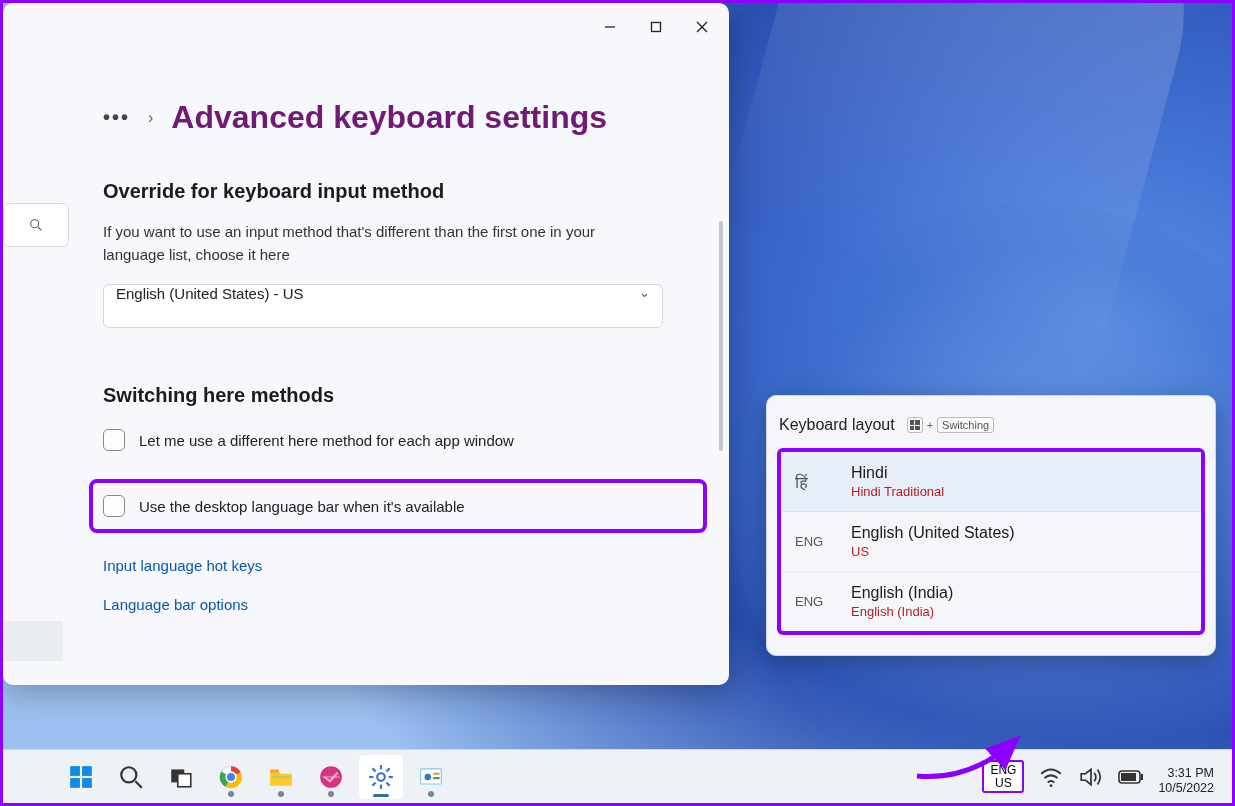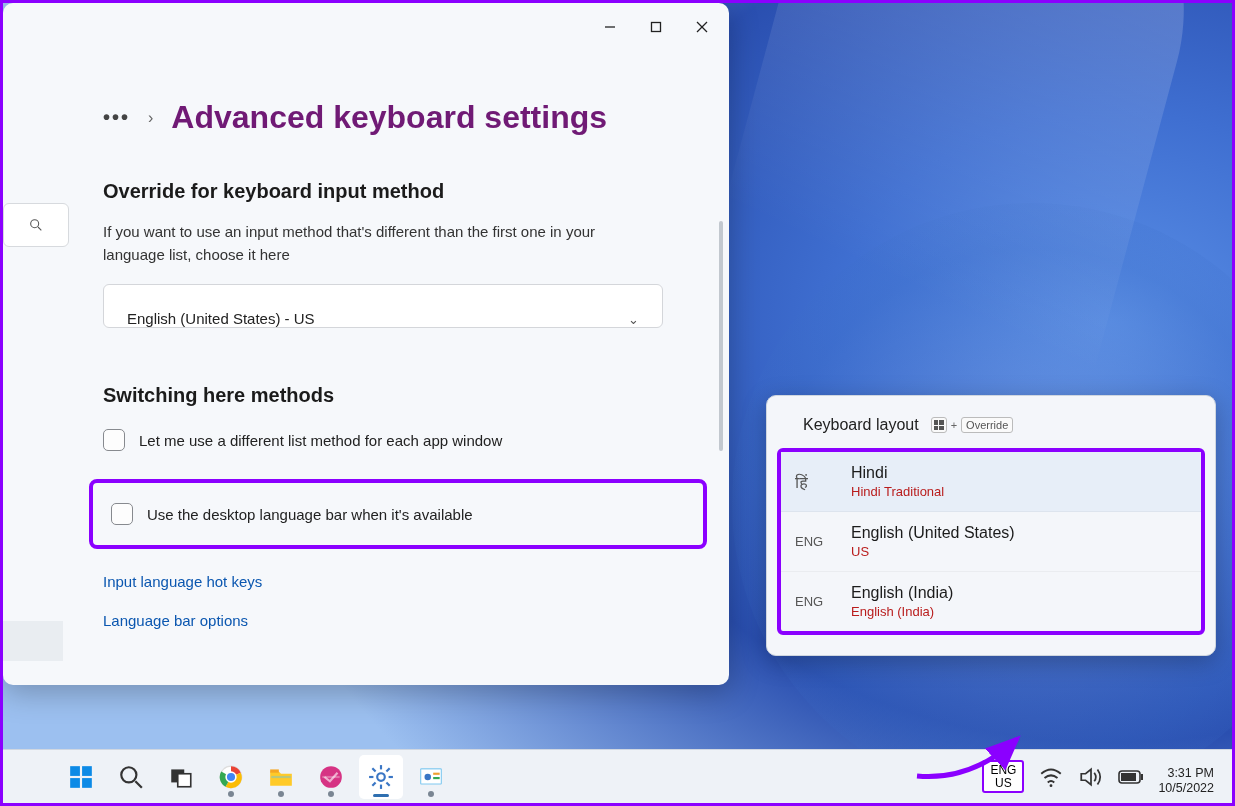--- a/index.html
+++ b/index.html
@@ -26,39 +26,39 @@
   .win-btn { width: 46px; height: 32px; display:flex; align-items:center; justify-content:center; font-size: 14px; color:#222; border-radius:4px;}
 
   .content { padding: 0 36px 0 100px; flex:1; position:relative;}
   .scrollbar { position:absolute; right:6px; top:170px; width:4px; height:230px; background:#c2c8cf; border-radius:2px;}
   .breadcrumb { display:flex; align-items:center; gap:18px; margin: 48px 0 44px; }
   .breadcrumb .dots { font-size:20px; letter-spacing:2px; color:#444; font-weight:bold;}
   .breadcrumb .chev { font-size:16px; color:#666;}
   h1 { font-size: 32px; font-weight: 700; color:#701a75; }
   h2 { font-size: 20px; font-weight:600; color:#1b1b1b; margin-bottom: 18px; }
   .desc { font-size:15px; color:#333; line-height:1.5; margin-bottom:18px; max-width:540px;}
-  .dropdown { width: 560px; height:44px; border:1px solid #d4d6da; border-radius:6px; background:#fff; display:flex; align-items:flex-end; padding:0 23px; justify-content:space-between; font-size:15px; color:#222;gap:32px;}
+  .dropdown { width: 560px; height:44px; border:1px solid #d4d6da; border-radius:6px; background:#fff; display:flex; align-items:flex-start; padding:0 12px; justify-content:space-between; font-size:15px; color:#222;gap:32px;}
   .dropdown .chev { font-size:13px; color:#555;}
   .section2 { margin-top: 56px; }
   .check-row { display:flex; align-items:center; gap:14px; font-size:15px; color:#222; margin-bottom:24px; padding:4px 0;}
   .checkbox { width:22px; height:22px; border:1.5px solid #878a8f; border-radius:5px; background:#fdfdfd; flex-shrink:0;}
   .highlight-box { border:4px solid #8b00ff; border-radius:8px; padding:8px 10px; margin:0 -14px 24px -14px;}
-  .highlight-box .check-row { margin:8px; }
+  .highlight-box .check-row { margin:0; }
   .link { color:#0b57b0; font-size:15px; margin-bottom:22px; cursor:pointer;}
   
   
   .search-pill { position:absolute; left:0; top:200px; width:66px; height:44px; background:#fff; border:1px solid #d7dade; border-radius:6px; display:flex; align-items:center; justify-content:center; z-index:20;}
   .search-pill svg { width:16px; height:16px; }
   .settings-item-bg { position:absolute; left:0; top:570px; width:60px; height:40px; background:#e9edf1; }
 
   
   .flyout {
     position:absolute; right:16px; top:392px; width:450px; background:#f4f6fa; border:1px solid #cfd6df; border-radius:10px; box-shadow:0 6px 24px rgba(0,0,0,.25); padding: 20px 0 20px 0;
   }
-  .flyout-head { display:flex; gap:12px; padding:0 20px 14px 36px; font-size:16px; color:#222;}
+  .flyout-head { display:flex; gap:12px; padding:0 20px 14px 12px; font-size:16px; color:#222;}
   .kbd-hint { display:flex; gap:4px; align-items:center; font-size:12px;}
   .key { border:1px solid #bbb; border-radius:3px; padding:1px 4px; background:#fafafa; font-size:11px; color:#555;}
   .key.win { width:16px; height:16px; display:grid; grid-template:1fr 1fr/1fr 1fr; gap:1px; padding:2px;}
   .key.win span { background:#555;}
   .plus { font-size:11px; color:#666; }
   .lang-list { border:4px solid #8b00ff; border-radius:6px; margin:0 10px;}
   .lang-item { display:flex; gap:18px; align-items:center; padding:12px 14px; }
   .lang-item.sel { background:#e7eef8;}
   .lang-item:not(:last-child){ border-bottom:1px solid rgba(0,0,0,0.04);}
   .lang-code { width:38px; font-size:13px; color:#555; text-align:left;}
@@ -124,21 +124,21 @@
     <div class="dropdown">
       <span>English (United States) - US</span>
       <span class="chev">⌄</span>
     </div>
 
     <div class="section2">
       <h2>Switching here methods</h2>
 
       <div class="check-row">
         <div class="checkbox"></div>
-        <span>Let me use a different list method for each app window</span>
+        <span>Let me use a different here method for each app window</span>
       </div>
 
       <div class="highlight-box">
         <div class="check-row">
           <div class="checkbox"></div>
           <span>Use the desktop language bar when it's available</span>
         </div>
       </div>
 
       <div class="link">Input language hot keys</div>
@@ -158,21 +158,21 @@
   <div class="flyout-head">
     <span>Keyboard layout</span>
     <span class="kbd-hint">
       <span class="key win">
           <span></span>
           <span></span>
           <span></span>
           <span></span>
         </span>
       <span class="plus">+</span>
-      <span class="key">Override</span>
+      <span class="key">Switching</span>
     </span>
   </div>
   <div class="lang-list">
 
   <div class="lang-item sel">
         <div class="lang-code hindi">हिं</div>
         <div class="lang-texts">
           <div class="t1">Hindi</div>
           <div class="t2">Hindi Traditional</div>
         </div>

